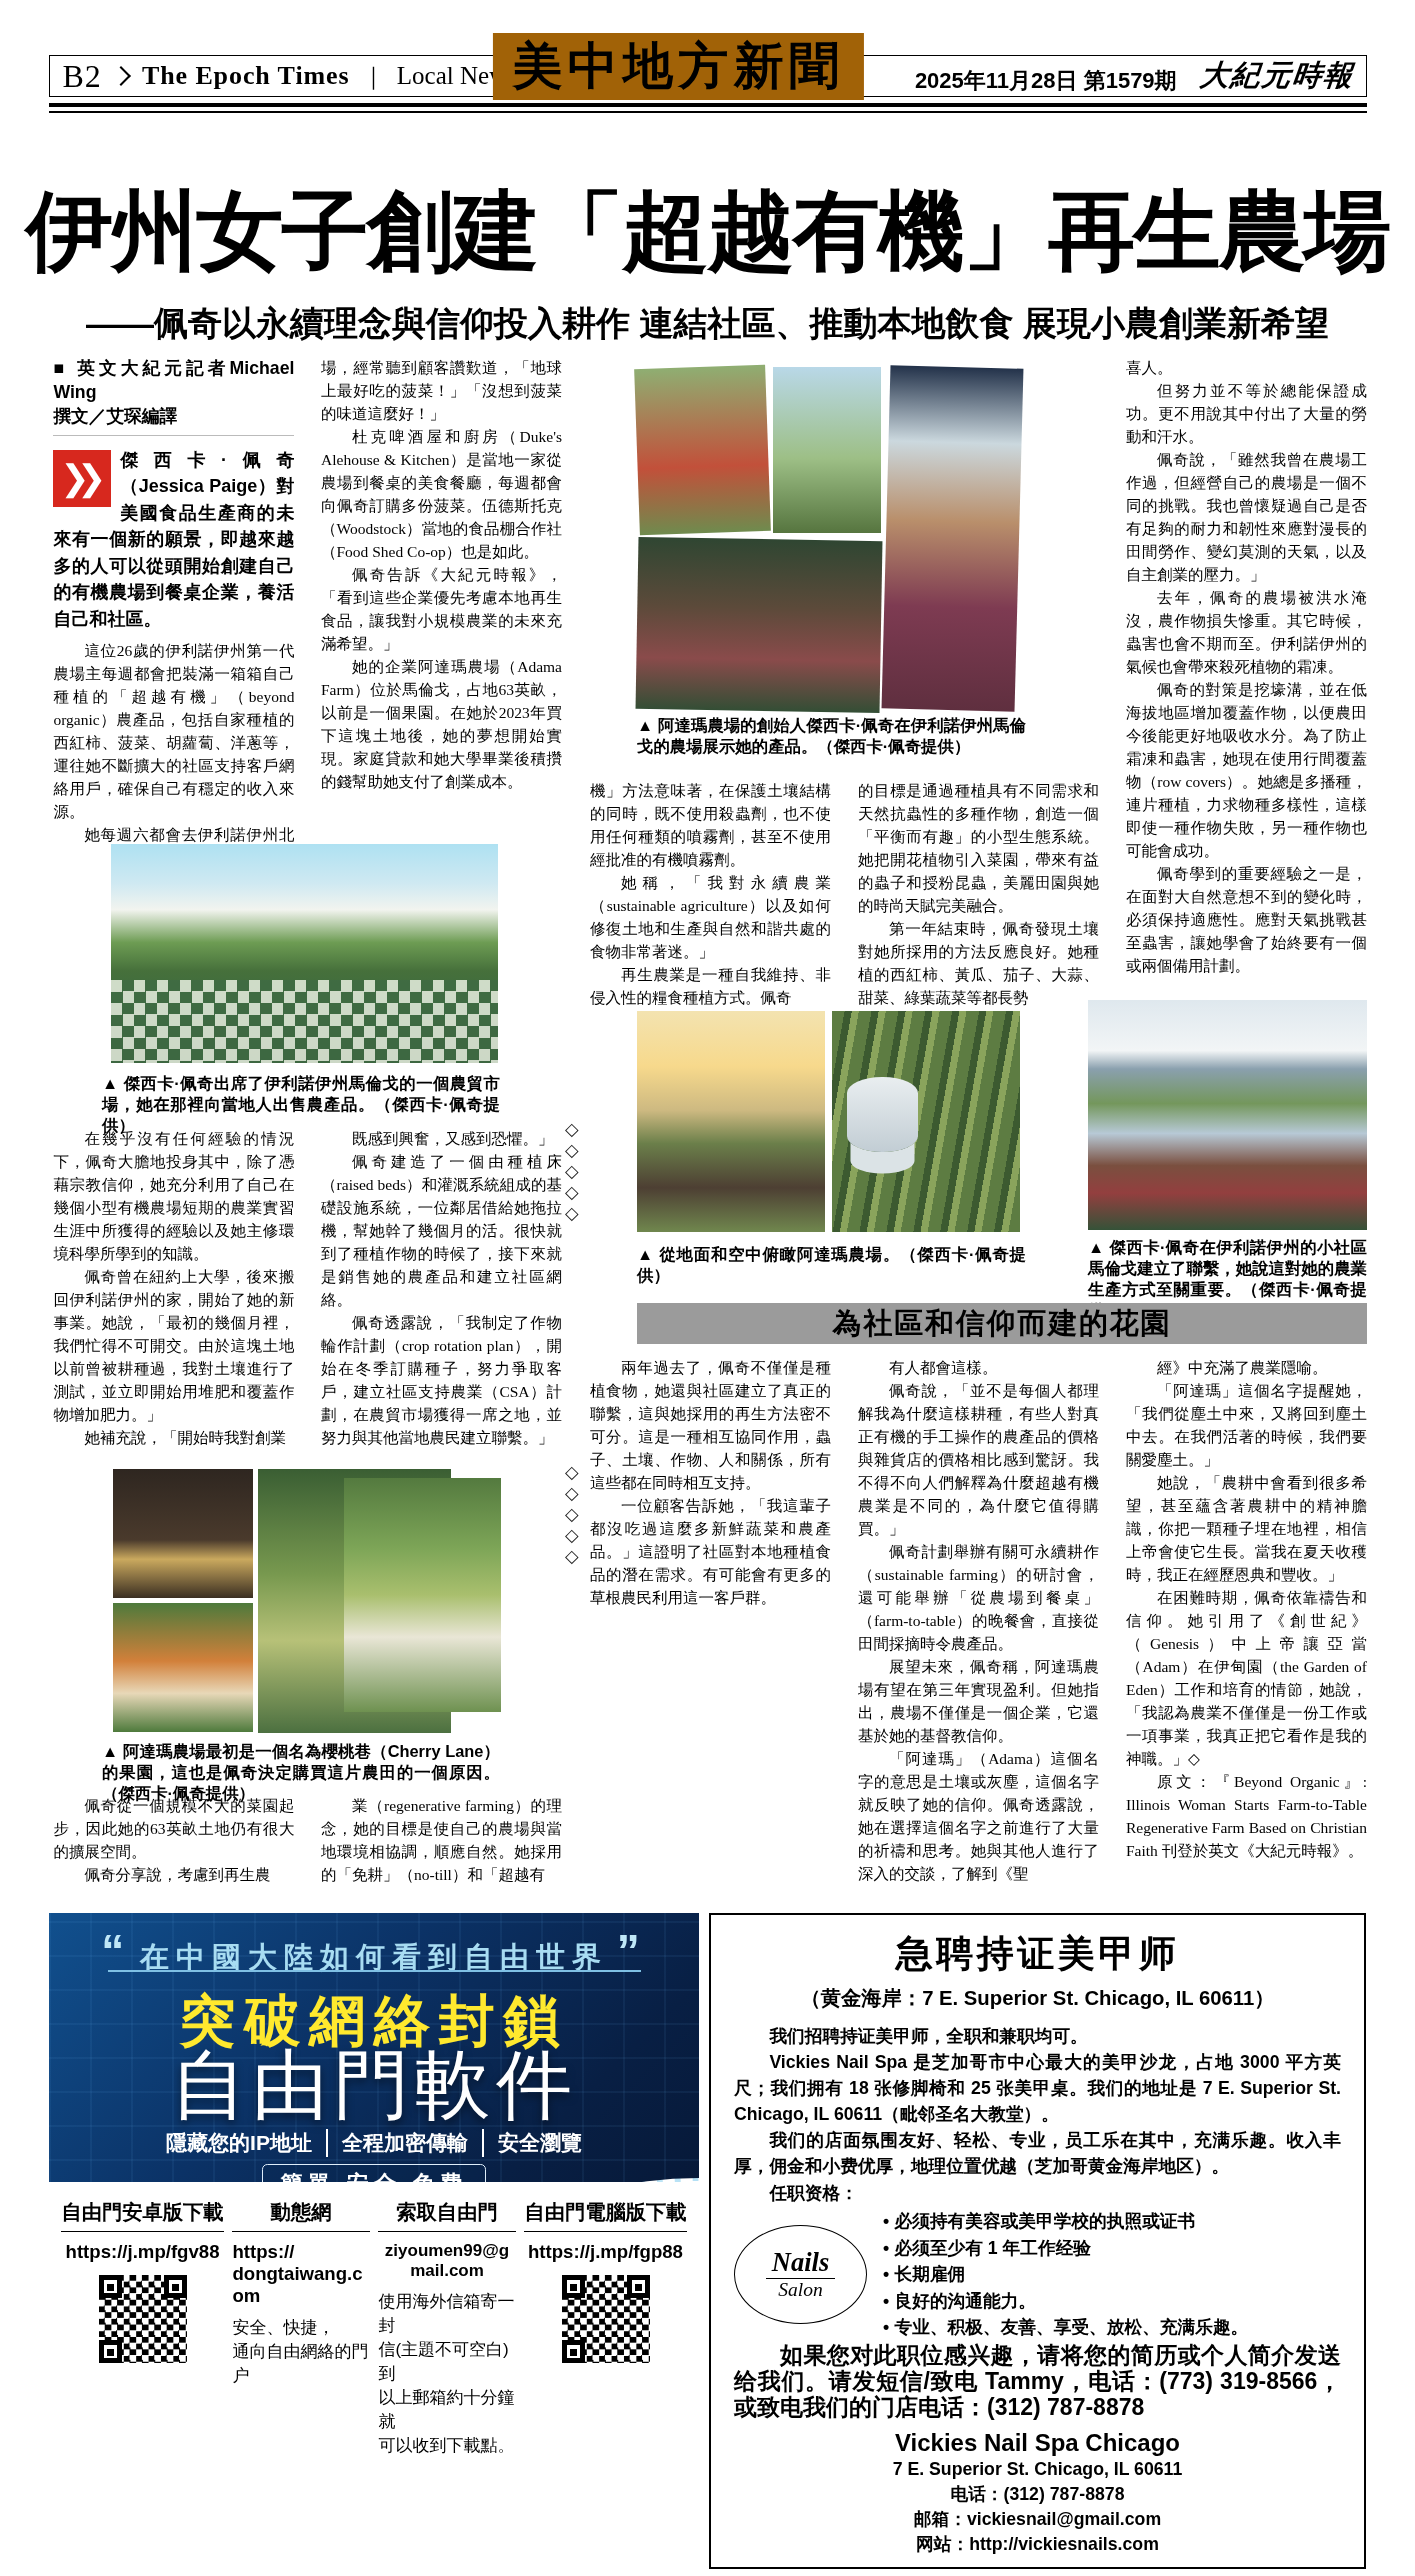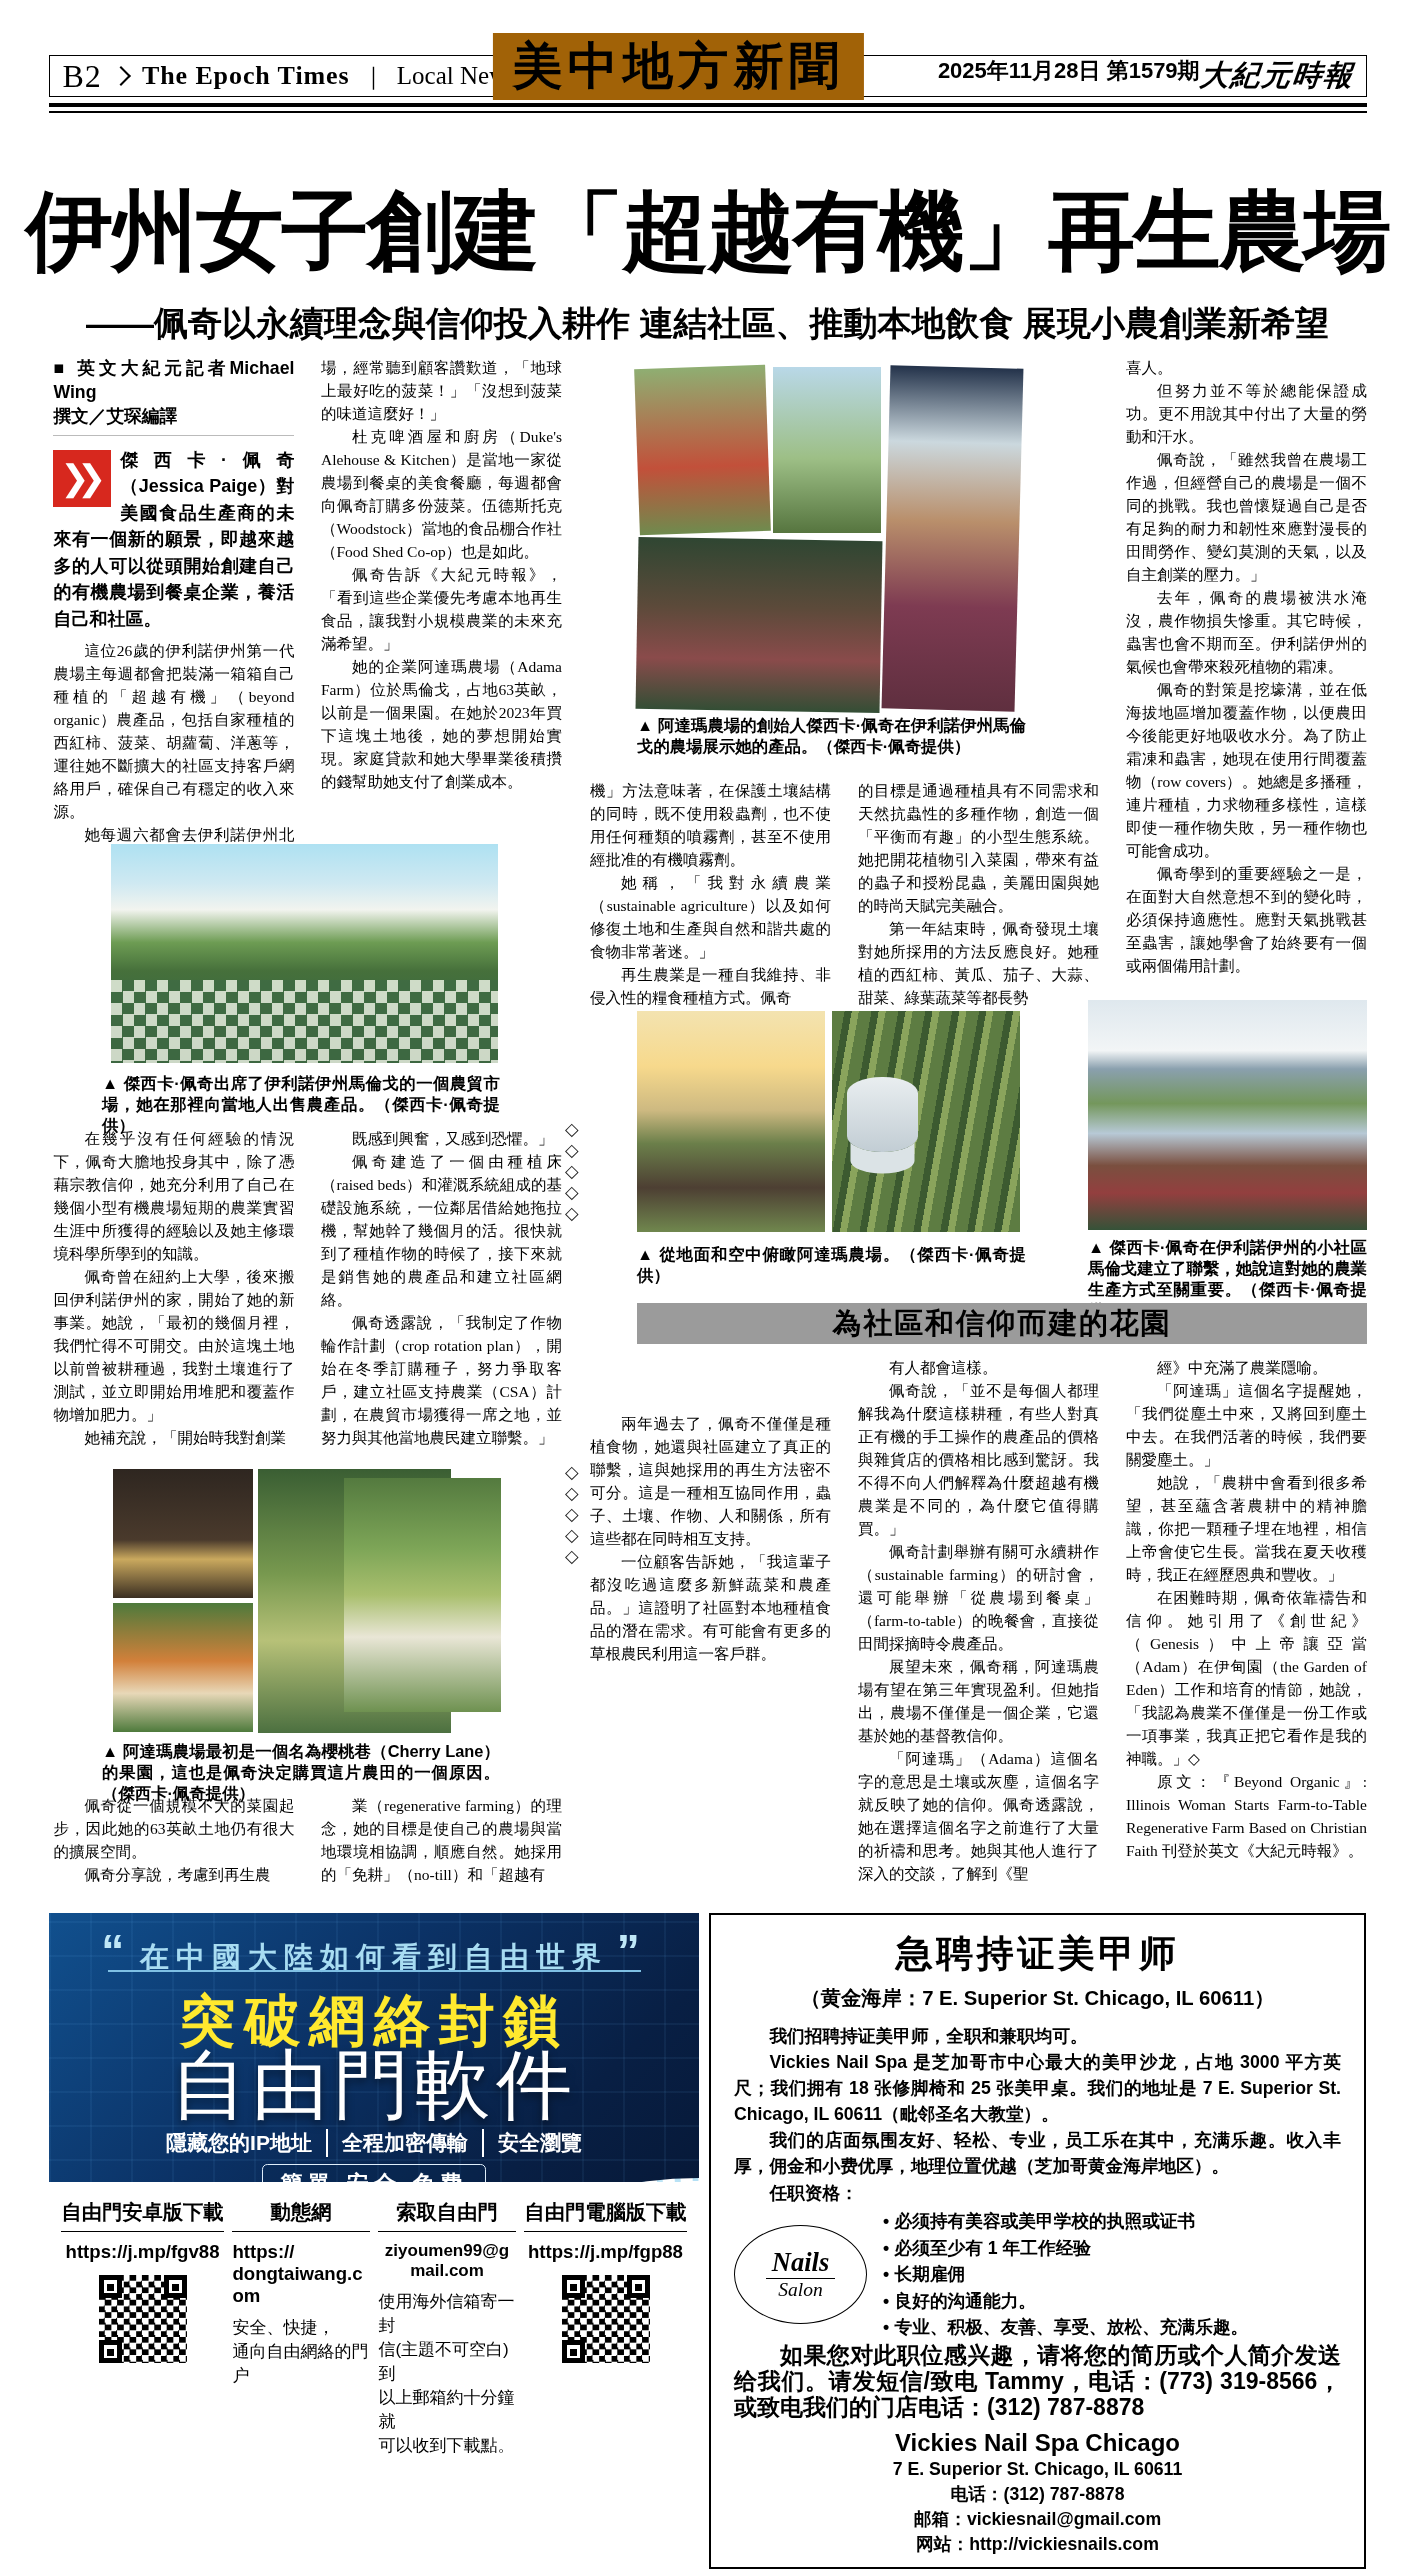--- a/index.html
+++ b/index.html
@@ -16,21 +16,21 @@
     border:1.8px solid #000; display:flex; align-items:center; padding:0 12.4px; }
   .mh-page { font-size:32px; font-weight:400; letter-spacing:0.9px; }
   .mh-chev { width:14px; height:14px; border-top:2.7px solid #000; border-right:2.7px solid #000;
     transform:rotate(45deg); margin:0 14px 0 12.4px; }
   .mh-brand { font-size:26px; font-weight:700; letter-spacing:0.9px; }
   .mh-div { font-size:23px; margin:0 12.4px; font-weight:400; }
   .mh-section-en { font-size:25px; }
   .mh-center { position:absolute; left:50%; transform:translateX(-58%); top:-23px;
     background:#a16207; padding:0 19.5px; font-size:50px; font-weight:900; letter-spacing:5.3px;
     font-family:"Liberation Sans","DejaVu Sans",sans-serif; white-space:nowrap; }
-  .mh-right { margin-left:auto; display:flex; align-items:flex-start; }
+  .mh-right { margin-left:auto; display:flex; align-items:flex-end; gap:23px; }
   .mh-date { font-size:22px; font-weight:700; font-family:"Liberation Sans","DejaVu Sans",sans-serif; }
   .mh-logo { font-size:29px; font-weight:900; font-style:italic; transform:skewX(-6deg); letter-spacing:1.8px; }
   .rule1 { position:absolute; left:49px; top:103px; width:1318px; height:4.4px; background:#000; }
   .rule2 { position:absolute; left:49px; top:111px; width:1318px; height:1.8px; background:#000; }
 
   
   .headline { position:absolute; left:0; top:173px; width:100%; text-align:center;
     font-size:87px; font-weight:900; letter-spacing:-1.8px; white-space:nowrap;
     font-family:"Liberation Sans","DejaVu Sans",sans-serif; }
   .subheadline { position:absolute; left:0; top:301px; width:100%; text-align:center;
@@ -262,21 +262,21 @@
     </div>
     <div class="caption" style="left:588px; top:888px; width:389px;">▲ 從地面和空中俯瞰阿達瑪農場。（傑西卡·佩奇提供）</div>
 
     <div class="photo ph-tent" style="left:1039px; top:644px; width:279px; height:230px;"></div>
     <div class="caption" style="left:1039px; top:881px; width:279px;">▲ 傑西卡·佩奇在伊利諾伊州的小社區馬倫戈建立了聯繫，她說這對她的農業生產方式至關重要。（傑西卡·佩奇提供）</div>
 
     <div class="sectionbar">
       <span>為社區和信仰而建的花園</span>
     </div>
 
-    <div class="seg" style="left:541px; top:1056px; width:241px; height:533px;">
+    <div class="seg" style="left:541px; top:1000px; width:241px; height:533px;">
       <div>
           <p class="para">兩年過去了，佩奇不僅僅是種植食物，她還與社區建立了真正的聯繫，這與她採用的再生方法密不可分。這是一種相互協同作用，蟲子、土壤、作物、人和關係，所有這些都在同時相互支持。</p>
           <p class="para">一位顧客告訴她，「我這輩子都沒吃過這麼多新鮮蔬菜和農產品。」這證明了社區對本地種植食品的潛在需求。有可能會有更多的草根農民利用這一客戶群。</p>
         </div>
     </div>
 
     <div class="seg" style="left:809px; top:423px; width:241px; height:228px;">
       <div>
           <p class="para cont">的目標是通過種植具有不同需求和天然抗蟲性的多種作物，創造一個「平衡而有趣」的小型生態系統。她把開花植物引入菜園，帶來有益的蟲子和授粉昆蟲，美麗田園與她的時尚天賦完美融合。</p>
           <p class="para">第一年結束時，佩奇發現土壤對她所採用的方法反應良好。她種植的西紅柿、黃瓜、茄子、大蒜、甜菜、綠葉蔬菜等都長勢</p>

